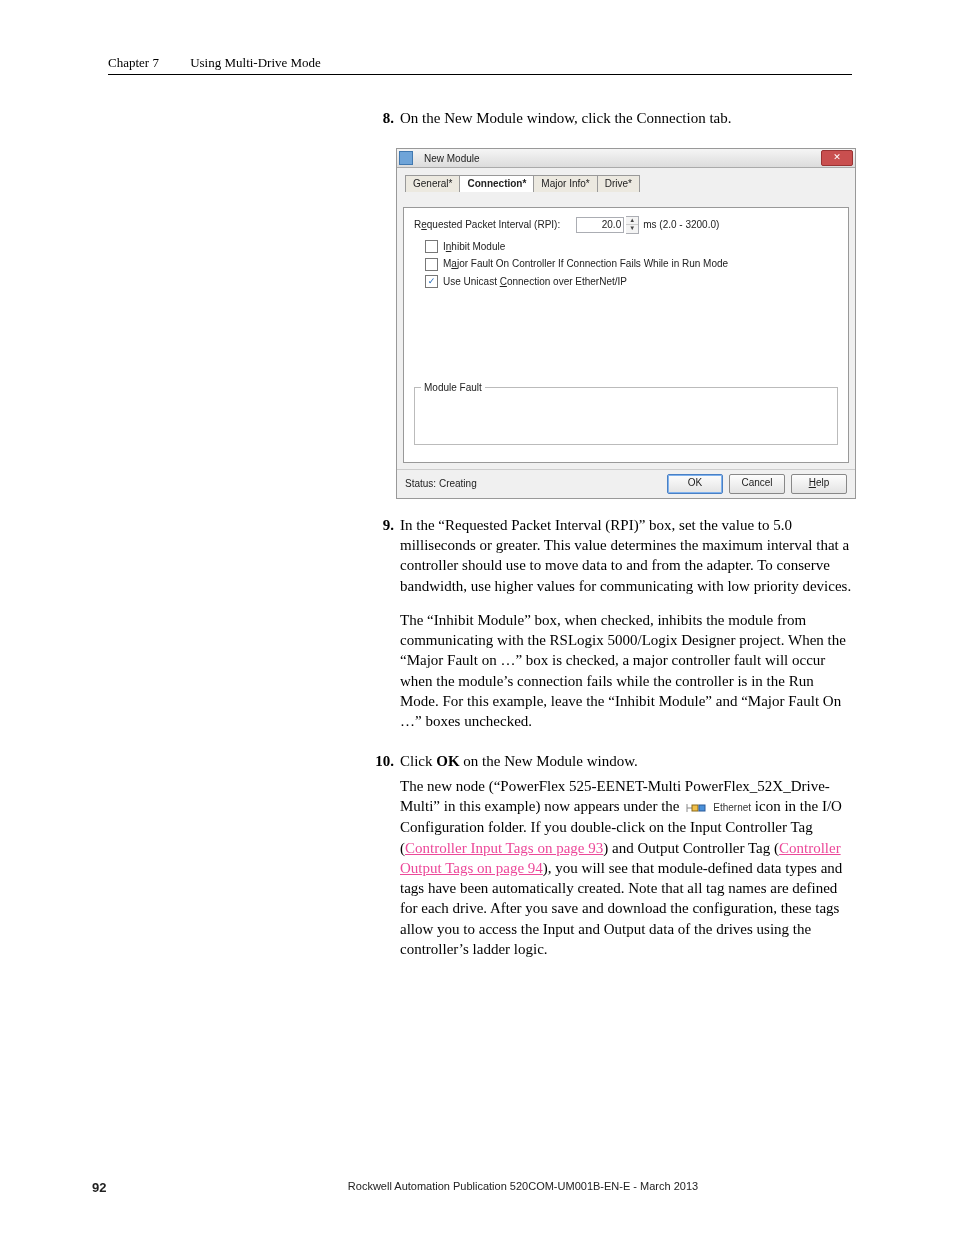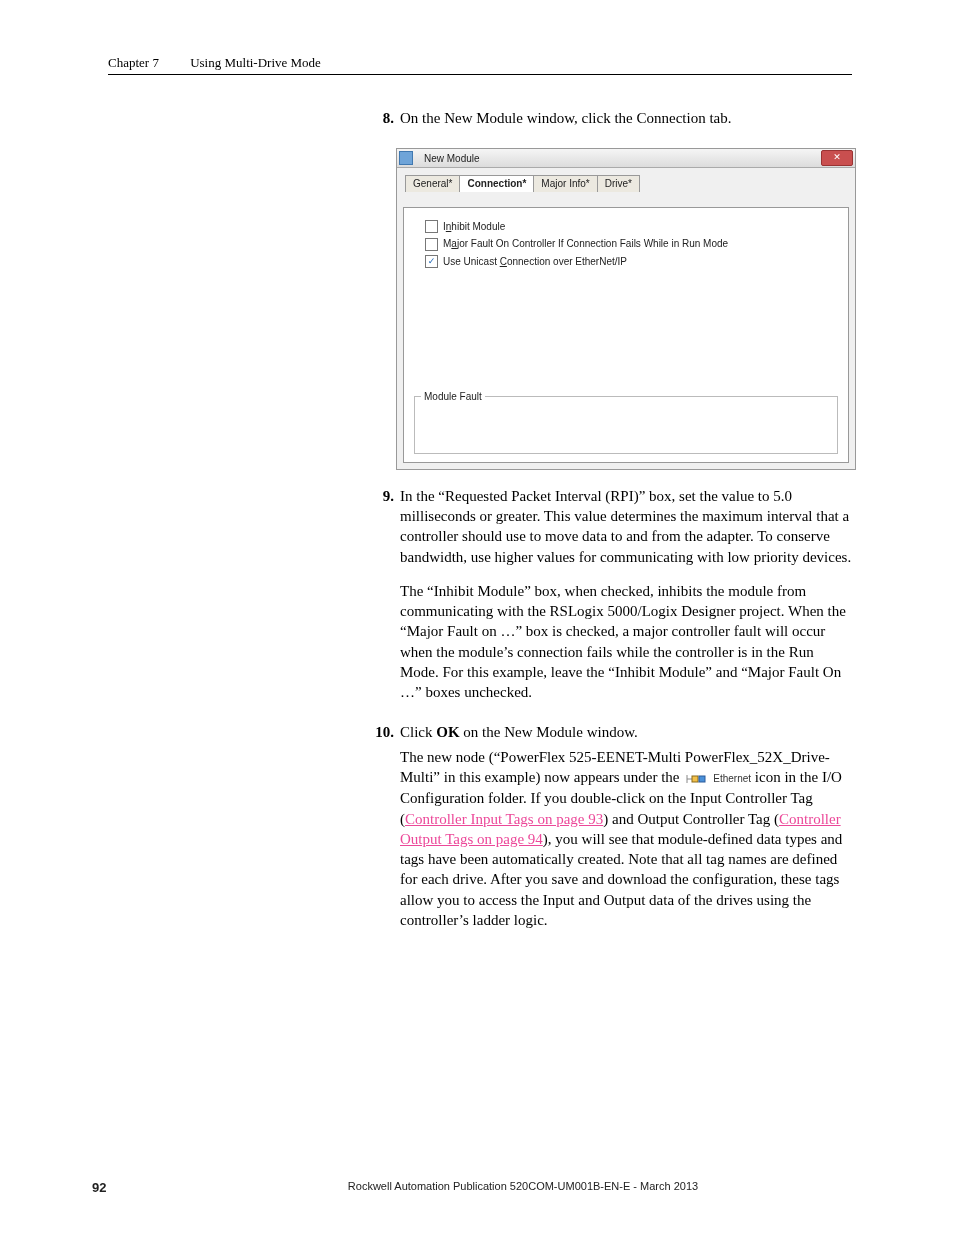--- a/index.html
+++ b/index.html
@@ -129,21 +129,21 @@
     margin-right: 5px;
     background: #fff;
     display: inline-flex; align-items: center; justify-content: center;
     font-size: 9px; color: #1a63b5;
     line-height: 9px;
   }
   .faultpanel {
     border: 1px solid #bbb;
     position: absolute;
     left: 10px; right: 10px;
-    bottom: 8px;
+    bottom: 17px;
     height: 56px;
     padding: 0;
   }
   .faultpanel .legend {
     position: relative;
     top: -7px; left: 6px;
     background: #fff;
     padding: 0 3px;
     font-size: 10px;
     display:inline-block;
@@ -207,37 +207,55 @@
       <div class="title">New Module</div>
       <div class="closebtn">✕</div>
     </div>
     <div class="tabs">
       <div class="tab">General*</div>
       <div class="tab active">Connection*</div>
       <div class="tab">Major Info*</div>
       <div class="tab">Drive*</div>
     </div>
     <div class="tabbody">
+      <div class="row">
+        <span class="lbl"><span>R</span><span class="underline-key">e</span><span>quested Packet Interval (RPI):</span></span>
+        <span style="width:8px"></span>
+        <span class="numbox">
+            <span style="flex:1;text-align:right">20.0</span>
+          </span>
+          <span class="spinner">
+            <div>▲</div>
+            <div>▼</div>
+          </span>
+        <span>ms (2.0 - 3200.0)</span>
+      </div>
       <div class="chk">
         <span class="chkbox"></span>
         <span><span>I</span><span class="underline-key">n</span><span>hibit Module</span></span>
       </div>
       <div class="chk">
         <span class="chkbox"></span>
         <span><span>M</span><span class="underline-key">a</span><span>jor Fault On Controller If Connection Fails While in Run Mode</span></span>
       </div>
       <div class="chk">
         <span class="chkbox">
             <span>✓</span>
           </span>
         <span><span>Use Unicast </span><span class="underline-key">C</span><span>onnection over EtherNet/IP</span></span>
       </div>
       <div class="faultpanel">
         <span class="legend">Module Fault</span>
       </div>
+    </div>
+    <div class="statusbar">
+      <div class="stat">Status: Creating</div>
+      <div class="btn primary">OK</div>
+      <div class="btn">Cancel</div>
+      <div class="btn"><span></span><span class="underline-key">H</span><span>elp</span></div>
     </div>
   </div>
 
   <div class="step">
     <div class="num">9.</div>
     <div class="txt">
       <p>In the “Requested Packet Interval (RPI)” box, set the value to 5.0 milliseconds or greater. This value determines the maximum interval that a controller should use to move data to and from the adapter. To conserve bandwidth, use higher values for communicating with low priority devices.</p>
       <p>The “Inhibit Module” box, when checked, inhibits the module from communicating with the RSLogix 5000/Logix Designer project. When the “Major Fault on …” box is checked, a major controller fault will occur when the module’s connection fails while the controller is in the Run Mode. For this example, leave the “Inhibit Module” and “Major Fault On …” boxes unchecked.</p>
     </div>
   </div>

